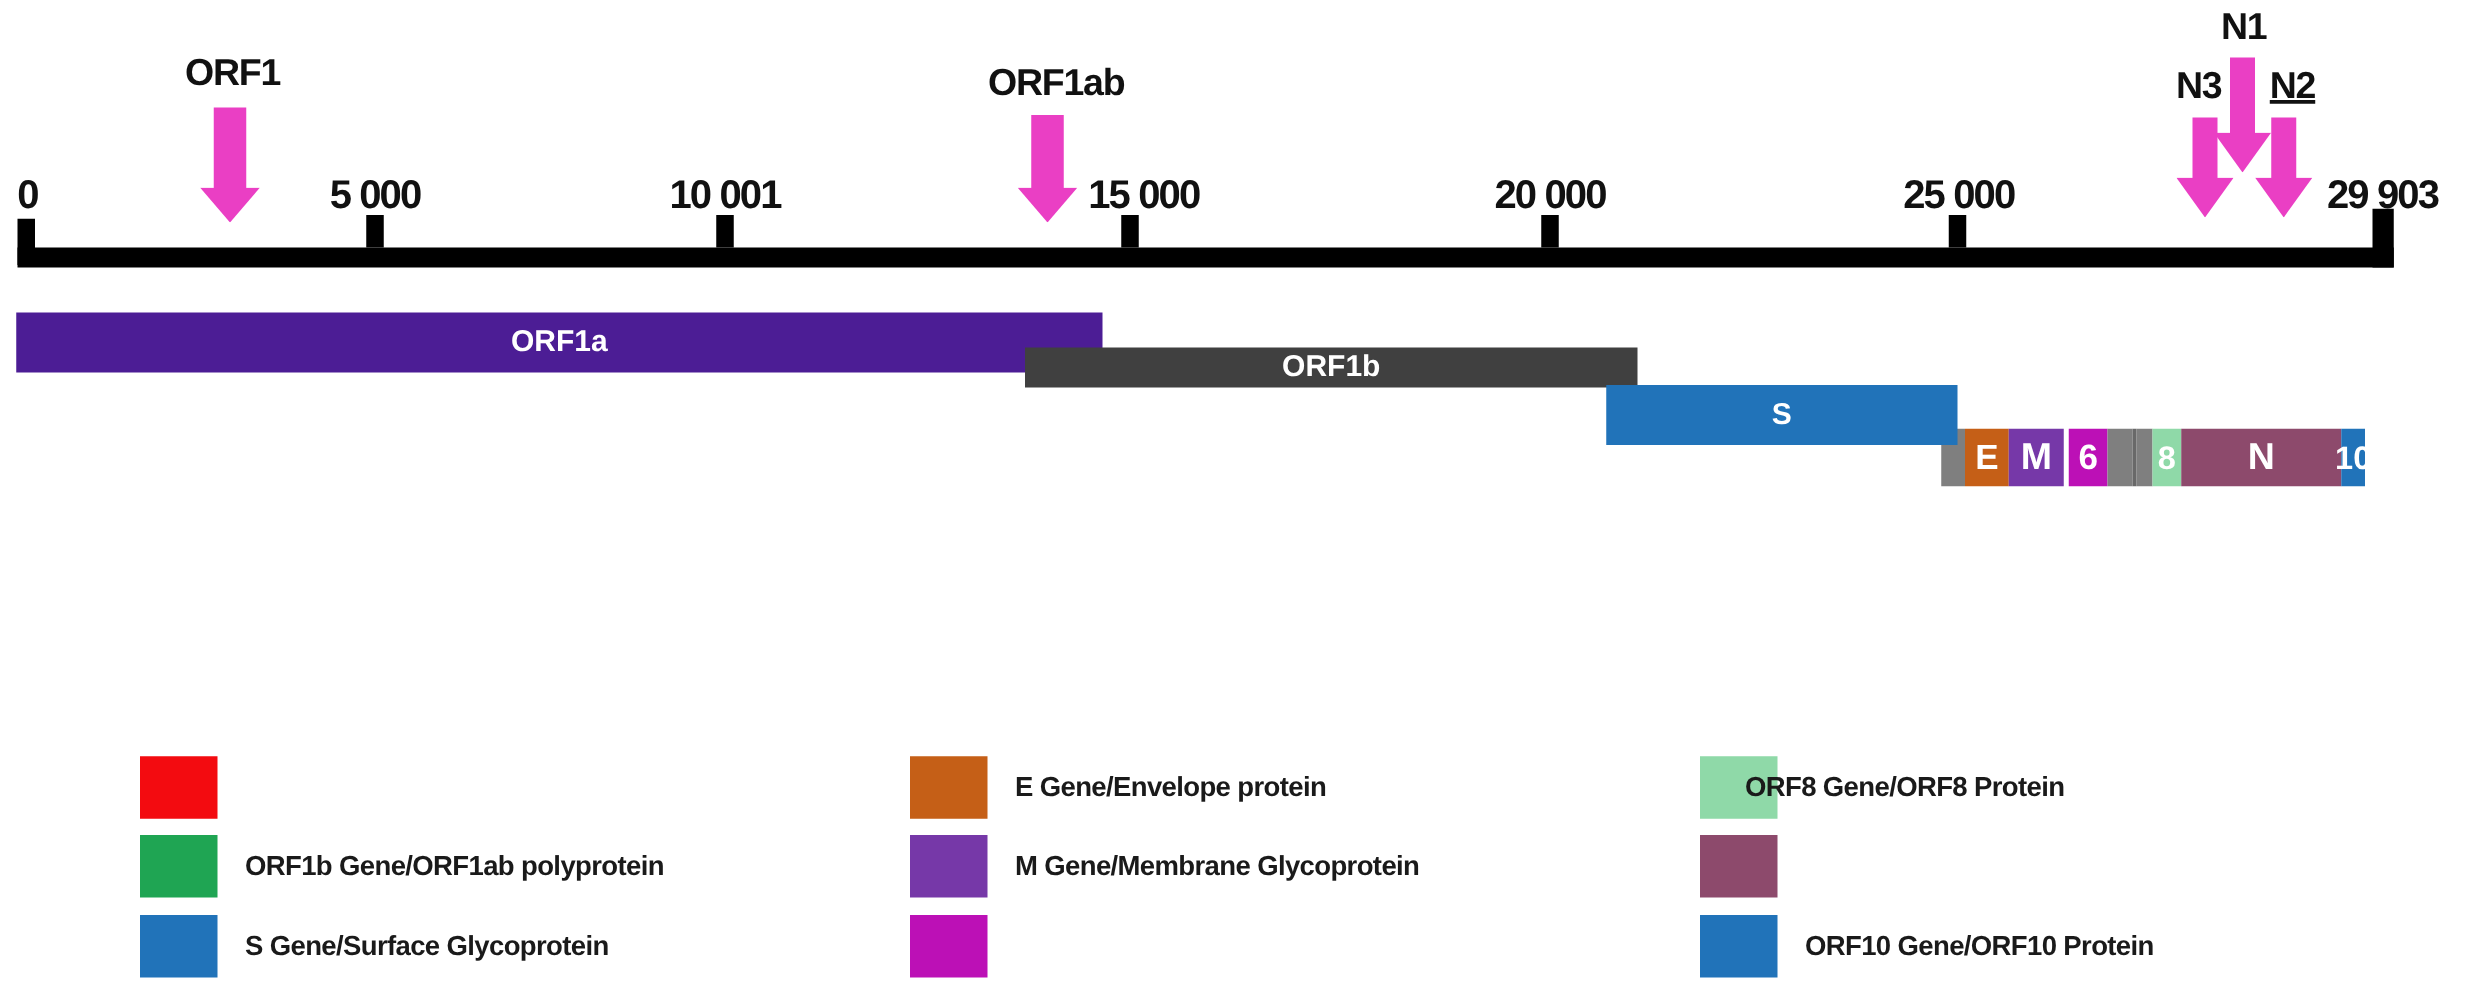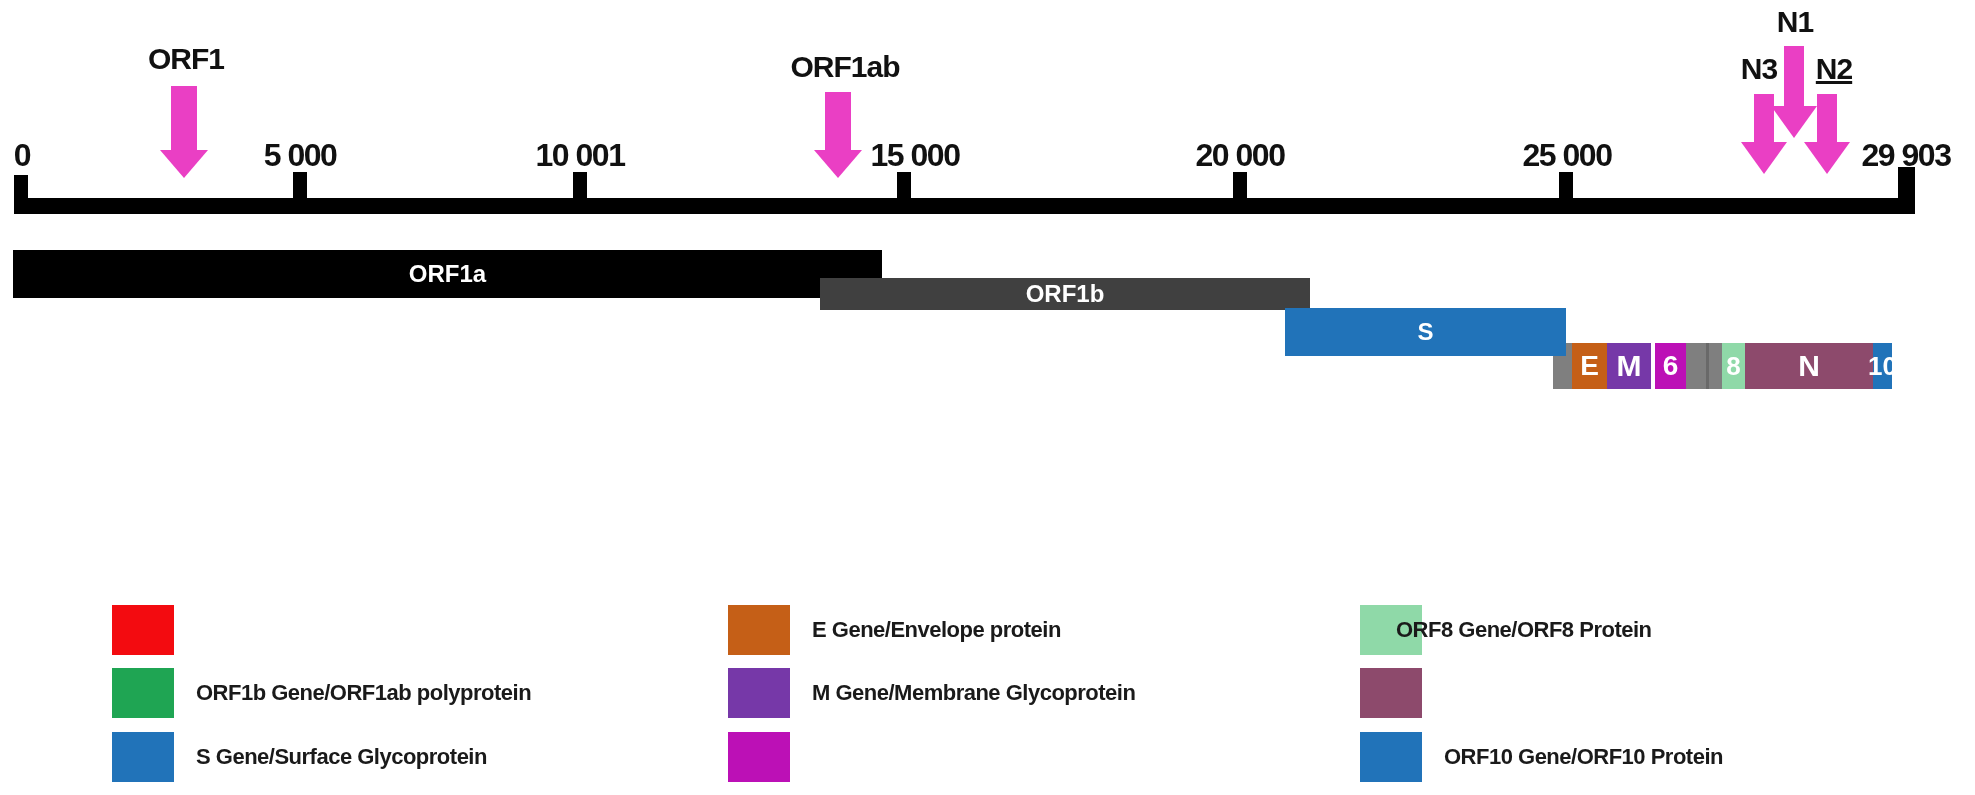--- a/index.html
+++ b/index.html
@@ -74,21 +74,21 @@
   <div class="tick" style="left:14px;top:175px;width:14px;height:37px;"></div>
   <div class="tick" style="left:293px;top:172px;width:14px;height:26px;"></div>
   <div class="tick" style="left:573px;top:172px;width:14px;height:26px;"></div>
   <div class="tick" style="left:897px;top:172px;width:14px;height:26px;"></div>
   <div class="tick" style="left:1233px;top:172px;width:14px;height:26px;"></div>
   <div class="tick" style="left:1559px;top:172px;width:14px;height:26px;"></div>
   <div class="tick" style="left:1898px;top:167px;width:17px;height:47px;"></div>
 
   <div class="axis-bar" style="left:14px;top:198px;width:1901px;height:16px;"></div>
 
-  <div class="gene" style="left: 13px; top: 250px; width: 869px; height: 48px; z-index: 1; background-color: #000000;">
+  <div class="gene" style="left: 13px; top: 250px; width: 869px; height: 48px; z-index: 1; background-color: #4c1d95;">
     <span>ORF1a</span>
   </div>
   <div class="gene" style="left: 820px; top: 278px; width: 490px; height: 32px; z-index: 2; background-color: #404040;">
     <span>ORF1b</span>
   </div>
   <div class="gene" style="left: 1285px; top: 308px; width: 281px; height: 48px; z-index: 4; background-color: rgb(33, 115, 185);">
     <span>S</span>
   </div>
 
   <div class="seg" style="left: 1553px; width: 19px; z-index: 3; background-color: rgb(127, 127, 127);"></div>

